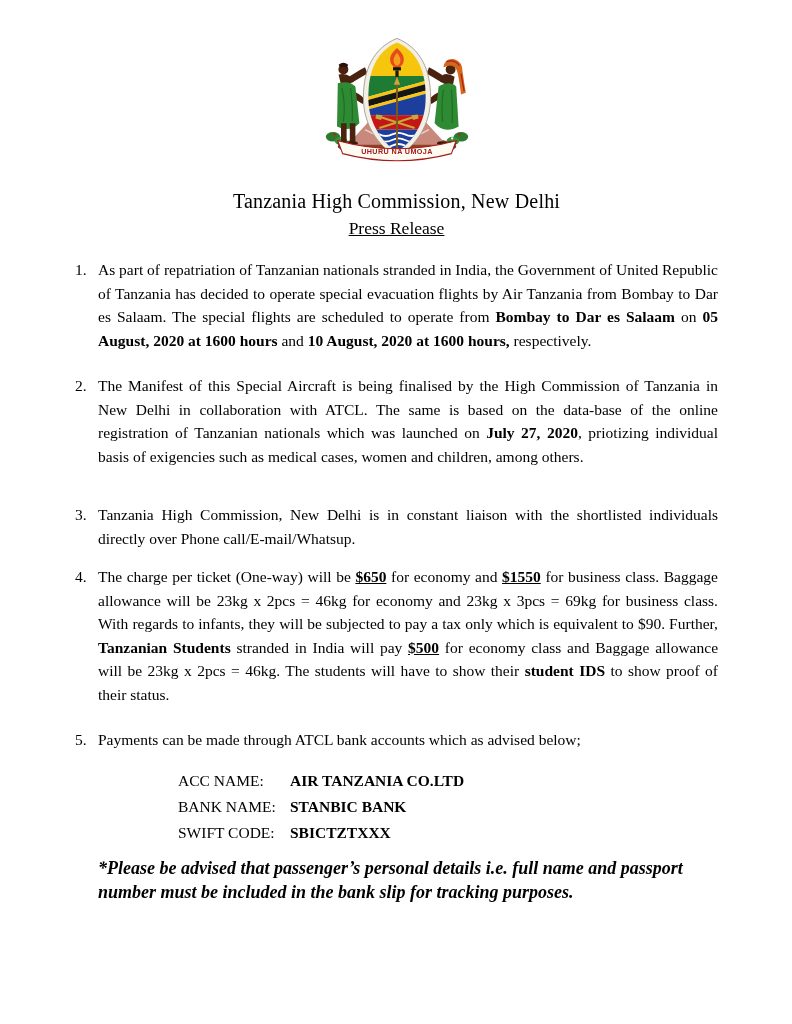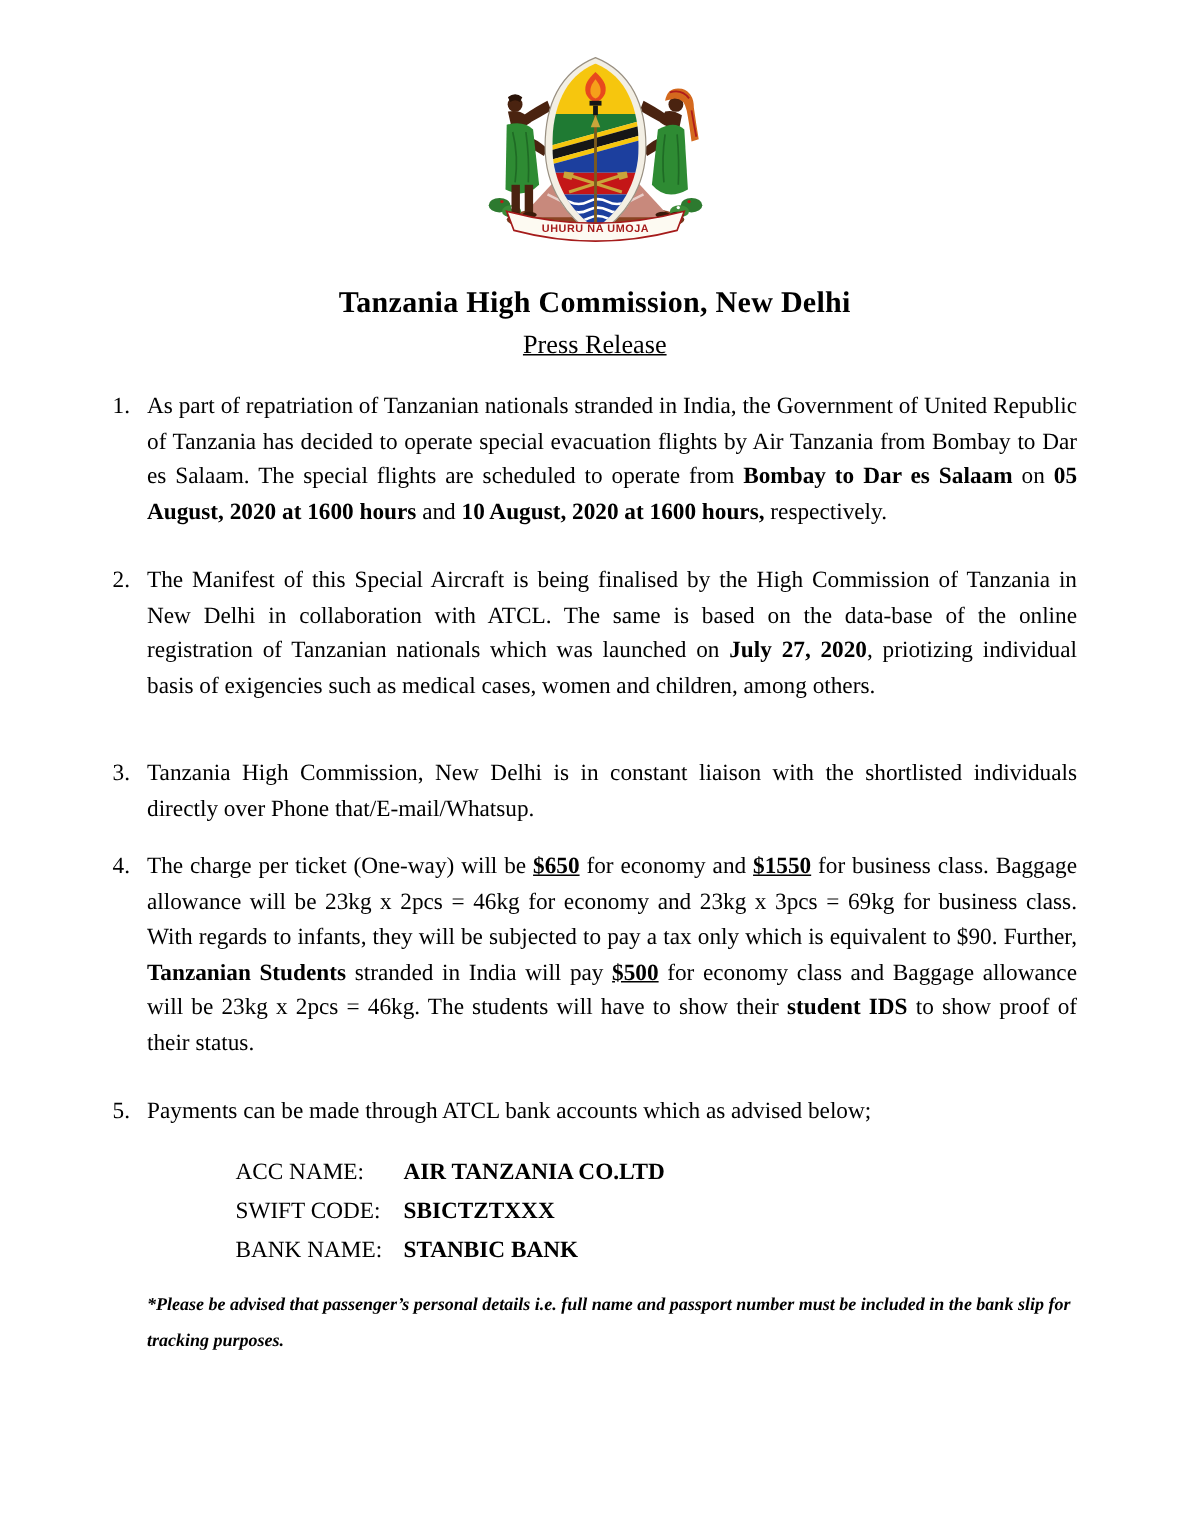--- a/index.html
+++ b/index.html
@@ -10,21 +10,21 @@
   }
   body { width: 792px; height: 1024px; overflow: hidden; }
   .page { padding: 30px 74px 0 75px; box-sizing: border-box; width: 792px; }
 
   .emblem-wrap { text-align: center; margin: 2px 0 0 0; }
   .emblem-wrap svg { display: inline-block; }
 
   .title {
     text-align: center;
     font-size: 20px;
-    font-weight: bold;
+    font-weight: normal;
     margin: 22px 0 0 0;
     letter-spacing: 0.2px;
   }
   .date {
     text-align: right;
     font-size: 17px;
     font-weight: bold;
     margin: 30px 10px 0 0;
   }
   .subtitle {
@@ -46,30 +46,30 @@
   .para:nth-child(2) { margin-bottom: 35px; }
   .para:nth-child(3) { margin-bottom: 15px; }
   .para:nth-child(5) { margin-bottom: 16px; }
   .para .num { width: 23px; flex: none; }
   .para .ptext { flex: 1; }
 
   .b { font-weight: bold; }
   .u { text-decoration: underline; }
 
   .bank {
-    margin: 16px 0 10px 82px;
+    margin: 16px 0 10px 103px;
     font-size: 15.5px;
     line-height: 26px;
   }
   .bank-row .label { display: inline-block; min-width: 112px; }
   .bank-row .value { font-weight: bold; }
 
   .footnote {
     margin: 2px 0 0 23px;
-    font-size: 12px;
+    font-size: 18px;
     font-weight: bold;
     font-style: italic;
     line-height: 24px;
     text-align: left;
   }
 </style>
 </head>
 <body>
 
 <div class="page">
@@ -175,33 +175,33 @@
       <div class="para">
         <span class="num">1.</span>
         <div class="ptext"><span>As part of repatriation of Tanzanian nationals stranded in India, the Government of United Republic of Tanzania has decided to operate special evacuation flights by Air Tanzania from Bombay to Dar es Salaam. The special flights are scheduled to operate from </span><span class="b">Bombay to Dar es Salaam</span><span> on </span><span class="b">05 August, 2020 at 1600 hours</span><span> and </span><span class="b">10 August, 2020 at 1600 hours,</span><span> respectively.</span></div>
       </div>
       <div class="para">
         <span class="num">2.</span>
         <div class="ptext"><span>The Manifest of this Special Aircraft is being finalised by the High Commission of Tanzania in New Delhi in collaboration with ATCL. The same is based on the data-base of the online registration of Tanzanian nationals which was launched on </span><span class="b">July 27, 2020</span><span>, priotizing individual basis of exigencies such as medical cases, women and children, among others.</span></div>
       </div>
       <div class="para">
         <span class="num">3.</span>
-        <div class="ptext"><span>Tanzania High Commission, New Delhi is in constant liaison with the shortlisted individuals directly over Phone that/E-mail/Whatsup.</span></div>
+        <div class="ptext"><span>Tanzania High Commission, New Delhi is in constant liaison with the shortlisted individuals directly over Phone call/E-mail/Whatsup.</span></div>
       </div>
       <div class="para">
         <span class="num">4.</span>
         <div class="ptext"><span>The charge per ticket (One-way) will be </span><span class="b u">$650</span><span> for economy and </span><span class="b u">$1550</span><span> for business class. Baggage allowance will be 23kg x 2pcs = 46kg for economy and 23kg x 3pcs = 69kg for business class. With regards to infants, they will be subjected to pay a tax only which is equivalent to $90. Further, </span><span class="b">Tanzanian Students</span><span> stranded in India will pay </span><span class="b u">$500</span><span> for economy class and Baggage allowance will be 23kg x 2pcs = 46kg. The students will have to show their </span><span class="b">student IDS</span><span> to  show proof of their status.</span></div>
       </div>
       <div class="para">
         <span class="num">5.</span>
         <div class="ptext"><span>Payments can be made through ATCL bank accounts which as advised below;</span></div>
       </div>
     </div>
 
   <div class="bank" id="bank">
       <div class="bank-row"><span class="label">ACC NAME:</span><span class="value">AIR TANZANIA CO.LTD</span></div>
+      <div class="bank-row"><span class="label">BANK NAME:</span><span class="value">STANBIC BANK</span></div>
       <div class="bank-row"><span class="label">SWIFT CODE:</span><span class="value">SBICTZTXXX</span></div>
-      <div class="bank-row"><span class="label">BANK NAME:</span><span class="value">STANBIC BANK</span></div>
     </div>
 
   <div class="footnote">*Please be advised that passenger’s personal details i.e. full name and passport number must be included in the bank slip for tracking purposes.</div>
 
 </div>
 
 </body></html>

